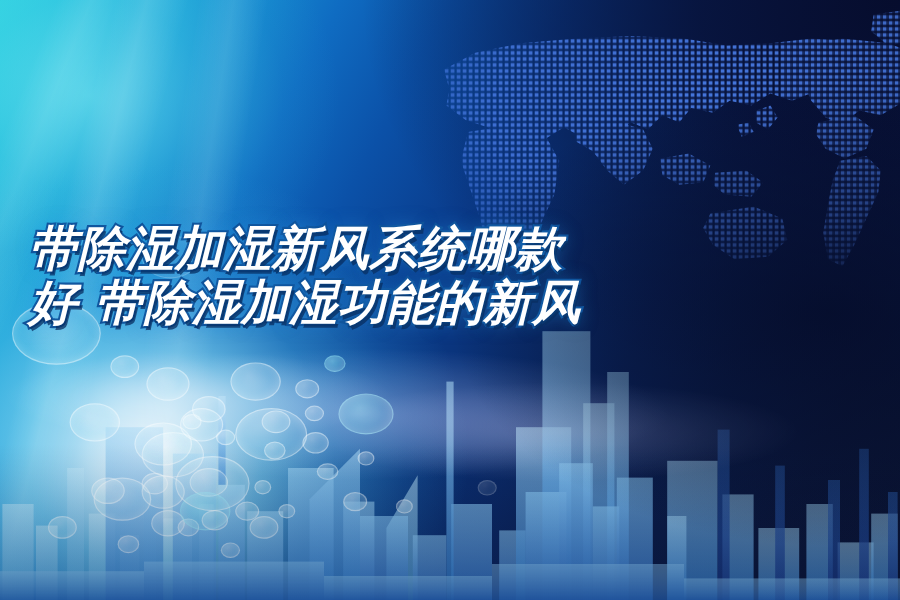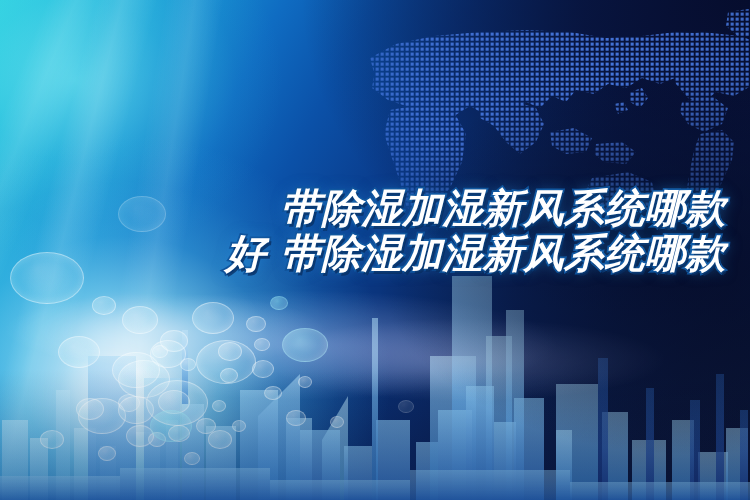--- a/index.html
+++ b/index.html
@@ -94,21 +94,21 @@
   
   #vignette{
     background:
       radial-gradient(ellipse 420px 260px at 92% 52%, rgba(4,10,38,.70) 0%, rgba(5,12,42,.35) 45%, rgba(6,14,46,0) 75%),
       linear-gradient(to top, rgba(6,14,50,.28) 0%, rgba(6,14,50,0) 26%);
   }
 
   
   #headline{
     position:absolute;left:0;right:0;top:186px;
-    text-align:right;z-index:40;
+    text-align:left;z-index:40;
     padding:0 24px;
   }
   .hl-line{
     display:block;
     font-family:"DejaVu Sans","Liberation Sans",sans-serif;
     font-weight:700;font-style:italic;
     font-size:40px;line-height:45px;
     letter-spacing:.5px;
     color:#ffffff;
     -webkit-text-stroke:3.5px #0f4f96;
@@ -323,16 +323,16 @@
     <div class="bub" style="left:246px; top:316px; width:18px; height:14px;"></div>
     <div class="bub solid" style="left:270px; top:296px; width:16px; height:12px;"></div>
     <div class="bub" style="left:330px; top:416px; width:12px; height:10px;"></div>
   </div>
 
   <div class="layer" id="haze"></div>
   <div class="layer" id="vignette"></div>
 
   <div id="headline">
     <span class="hl-line">带除湿加湿新风系统哪款</span>
-    <span class="hl-line">好 带除湿加湿新风系统哪款</span>
+    <span class="hl-line">好 带除湿加湿功能的新风</span>
   </div>
 
 </div>
 
 </body></html>

